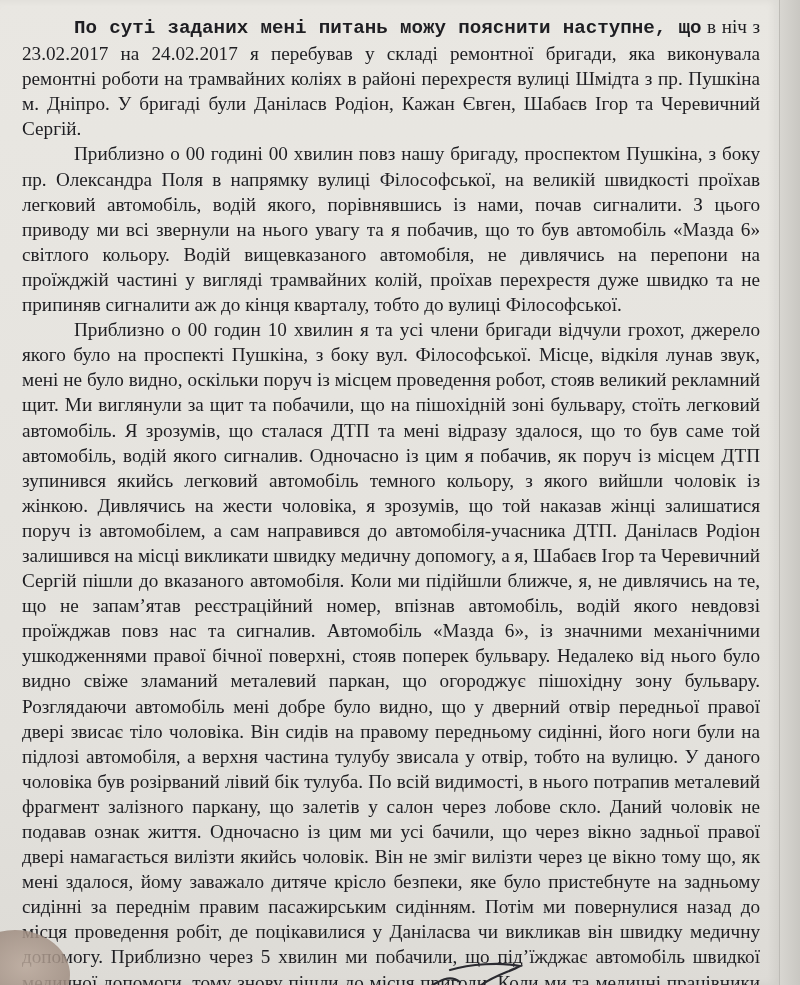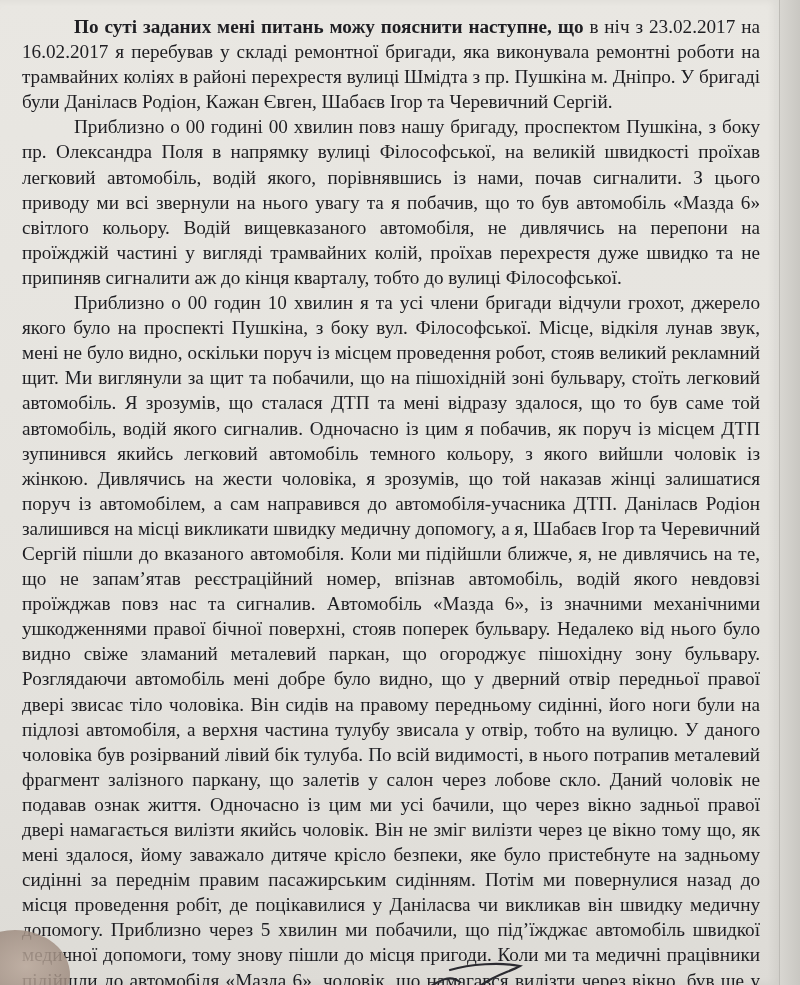--- a/index.html
+++ b/index.html
@@ -41,20 +41,21 @@
     font-size: 19.2px;
     line-height: 25.1px;
     text-align: justify;
   }
   .para {
     margin: 0;
     text-indent: 52px;
   }
   .lead-bold {
     font-weight: bold;
+    font-family: Liberation Mono, monospace;
   }
   .thumb {
     position: absolute;
     left: -40px;
     top: 930px;
     width: 110px;
     height: 90px;
     border-radius: 50%;
     background: radial-gradient(ellipse at 60% 40%, #b9a79a 0%, #9c8a7e 55%, #7d6d63 100%);
     opacity: 0.85;
@@ -65,21 +66,21 @@
     top: 962px;
     width: 110px;
     height: 30px;
   }
 </style>
 </head>
 <body>
 
 <div class="paper">
   <div class="text-block">
-    <p class="para"><span class="lead-bold">По суті заданих мені питань можу пояснити наступне, що</span><span> в ніч з 23.02.2017 на 16.02.2017 я перебував у складі ремонтної бригади, яка виконувала ремонтні роботи на трамвайних коліях в районі перехрестя вулиці Шмідта з пр. Пушкіна м. Дніпро. У бригаді були Даніласв Родіон, Кажан Євген, Шабаєв Ігор та Черевичний Сергій.</span></p>
+    <p class="para"><span class="lead-bold">По суті заданих мені питань можу пояснити наступне, що</span><span> в ніч з 23.02.2017 на 24.02.2017 я перебував у складі ремонтної бригади, яка виконувала ремонтні роботи на трамвайних коліях в районі перехрестя вулиці Шмідта з пр. Пушкіна м. Дніпро. У бригаді були Даніласв Родіон, Кажан Євген, Шабаєв Ігор та Черевичний Сергій.</span></p>
     <p class="para"><span>Приблизно о 00 годині 00 хвилин повз нашу бригаду, проспектом Пушкіна, з боку пр. Олександра Поля в напрямку вулиці Філософської, на великій швидкості проїхав легковий автомобіль, водій якого, порівнявшись із нами, почав сигналити. З цього приводу ми всі звернули на нього увагу та я побачив, що то був автомобіль «Мазда 6» світлого кольору. Водій вищевказаного автомобіля, не дивлячись на перепони на проїжджій частині у вигляді трамвайних колій, проїхав перехрестя дуже швидко та не припиняв сигналити аж до кінця кварталу, тобто до вулиці Філософської.</span></p>
     <p class="para"><span>Приблизно о 00 годин 10 хвилин я та усі члени бригади відчули грохот, джерело якого було на проспекті Пушкіна, з боку вул. Філософської. Місце, відкіля лунав звук, мені не було видно, оскільки поруч із місцем проведення робот, стояв великий рекламний щит. Ми виглянули за щит та побачили, що на пішохідній зоні бульвару, стоїть легковий автомобіль. Я зрозумів, що сталася ДТП та мені відразу здалося, що то був саме той автомобіль, водій якого сигналив. Одночасно із цим я побачив, як поруч із місцем ДТП зупинився якийсь легковий автомобіль темного кольору, з якого вийшли чоловік із жінкою. Дивлячись на жести чоловіка, я зрозумів, що той наказав жінці залишатися поруч із автомобілем, а сам направився до автомобіля-учасника ДТП. Даніласв Родіон залишився на місці викликати швидку медичну допомогу, а я, Шабаєв Ігор та Черевичний Сергій пішли до вказаного автомобіля. Коли ми підійшли ближче, я, не дивлячись на те, що не запам’ятав реєстраційний номер, впізнав автомобіль, водій якого невдовзі проїжджав повз нас та сигналив. Автомобіль «Мазда 6», із значними механічними ушкодженнями  правої бічної поверхні, стояв поперек бульвару. Недалеко від нього було видно свіже зламаний металевий паркан, що огороджує пішохідну зону бульвару. Розглядаючи автомобіль мені добре було видно, що у дверний отвір передньої правої двері звисає тіло чоловіка. Він сидів на правому передньому сидінні, його ноги були на підлозі автомобіля, а верхня частина тулубу звисала у отвір, тобто на вулицю. У даного чоловіка був розірваний лівий бік тулуба. По всій видимості, в нього потрапив металевий фрагмент залізного паркану, що залетів у салон через лобове скло. Даний чоловік не подавав ознак життя. Одночасно із цим ми усі бачили, що через вікно задньої правої двері намагається вилізти якийсь чоловік. Він не зміг вилізти через це вікно тому що, як мені здалося, йому заважало дитяче крісло безпеки, яке було пристебнуте на задньому сидінні за переднім правим пасажирським сидінням. Потім ми повернулися назад до місця проведення робіт, де поцікавилися у Даніласва чи викликав він швидку медичну допомогу. Приблизно через 5 хвилин ми побачили, що під’їжджає автомобіль швидкої медичної допомоги, тому знову пішли до місця пригоди. Коли ми та медичні працівники підійшли до автомобіля «Мазда 6», чоловік, що намагався вилізти через вікно, був ще у салоні. Коли медичні працівники почали звертатися до чоловіка у салоні, той почав нібито</span></p>
   </div>
   <svg class="signature" viewBox="0 0 110 30">
     <path d="M5 28 C 20 18, 30 12, 40 20 M 30 8 C 50 2, 80 0, 100 4 C 90 10, 70 14, 55 28" fill="none" stroke="#2a2a30" stroke-width="2.2" stroke-linecap="round"></path>
   </svg>
 </div>
 <div class="paper-edge"></div>
 <div class="thumb"></div>
 

